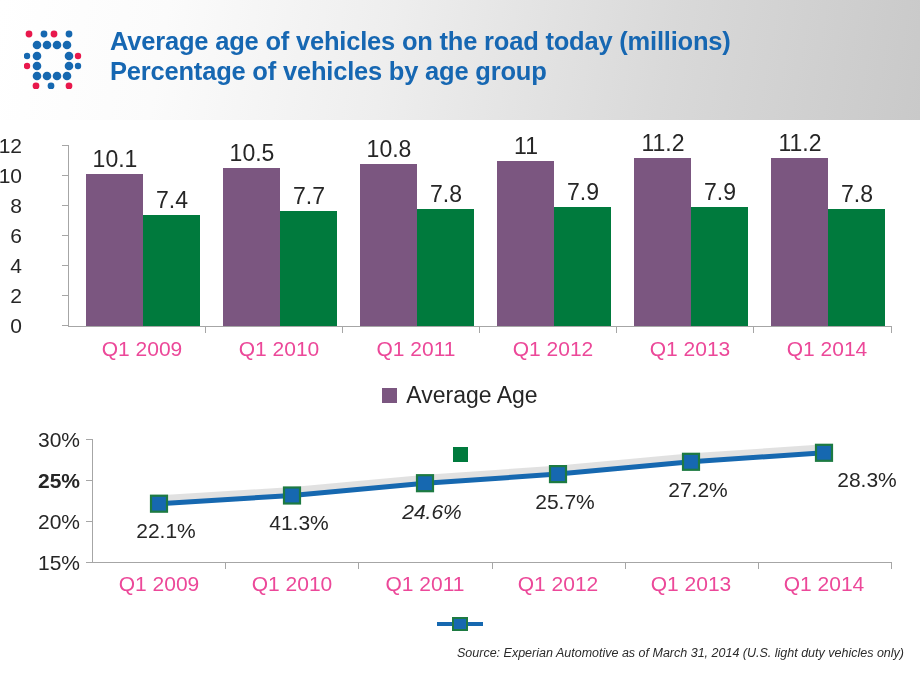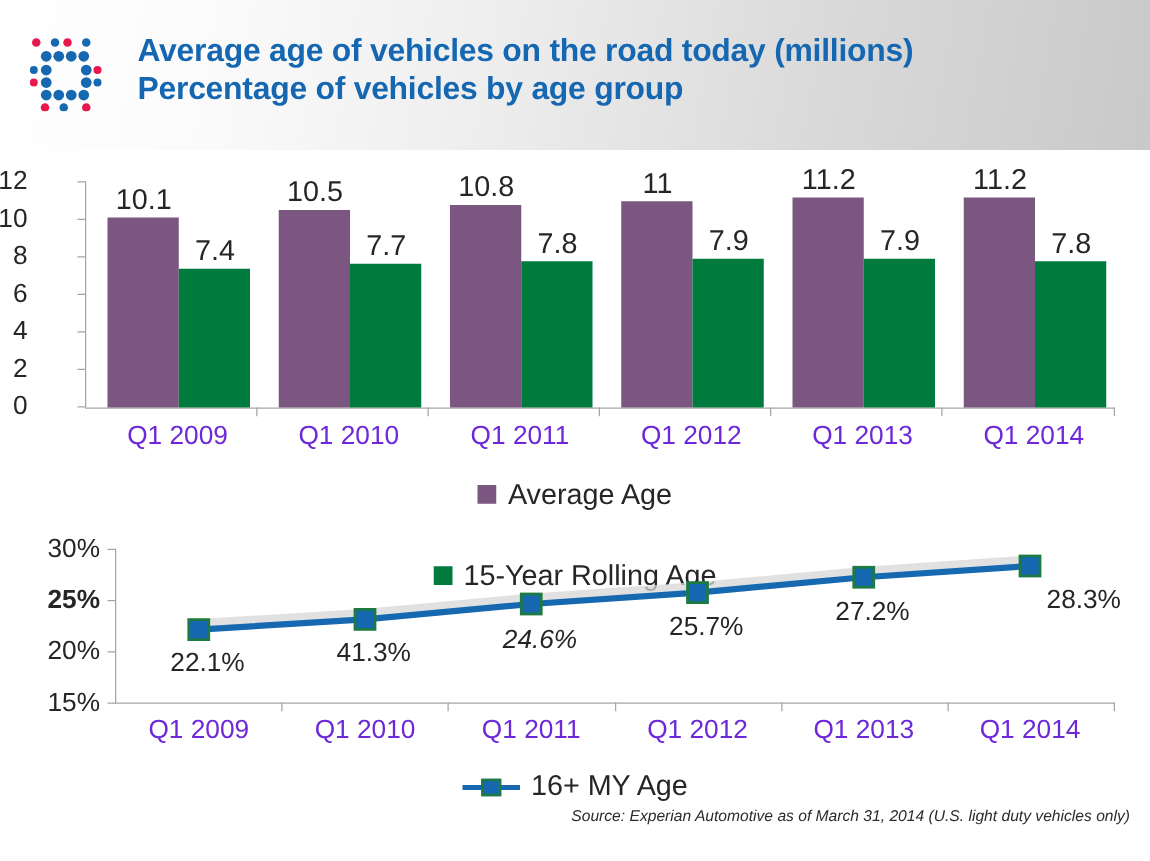--- a/index.html
+++ b/index.html
@@ -40,21 +40,21 @@
   .vtick{position:absolute;background:#a6a6a6;width:1px;height:7px;}
 
   .ylabel{
     position:absolute;right:0;text-align:right;
     font-size:21px;color:#262626;line-height:1;
     transform:translateY(-50%);
     white-space:nowrap;
   }
   .xlabel{
     position:absolute;text-align:center;
-    font-size:21px;color:#6d28d9;
+    font-size:21px;color:#ec4899;
     white-space:nowrap;
     transform:translateX(-50%);
   }
 
   
   #bar-chart{left:0;top:126px;width:880px;height:250px;}
   .bar{position:absolute;bottom:0;}
   .bar.avg{background:#7b5680;}
   .bar.roll{background:#007a3d;}
   .bar-value{
@@ -215,21 +215,20 @@
   <div class="xlabel" style="left:827px;top:211px;">Q1 2014</div>
 </div>
 
 <div class="legend" id="bar-legend">
   <div class="legend-item">
     <span class="swatch purple"></span>
     <span>Average Age</span>
   </div>
   <div class="legend-item">
     <span class="swatch green"></span>
-    <span>15-Year Rolling Age</span>
   </div>
 </div>
 
 <div class="chart-wrap" id="line-chart">
 
   <div class="ylabel" style="top:15px;right:840px;">30%</div>
   <div class="ylabel" style="top:56px;right:840px;font-weight:bold;">25%</div>
   <div class="ylabel" style="top:97px;right:840px;">20%</div>
   <div class="ylabel" style="top:138px;right:840px;">15%</div>
 
@@ -275,17 +274,16 @@
   <div class="xlabel" style="left:691px;top:148px;">Q1 2013</div>
   <div class="xlabel" style="left:824px;top:148px;">Q1 2014</div>
 </div>
 
 <div class="legend" id="line-legend">
   <div class="legend-item">
     <span class="line-key">
       <span class="seg"></span>
         <span class="mk"></span>
     </span>
-    <span>16+ MY Age</span>
   </div>
 </div>
 
 <div class="source">Source: Experian Automotive as of March 31, 2014  (U.S. light duty vehicles only)</div>
 
 </body></html>

